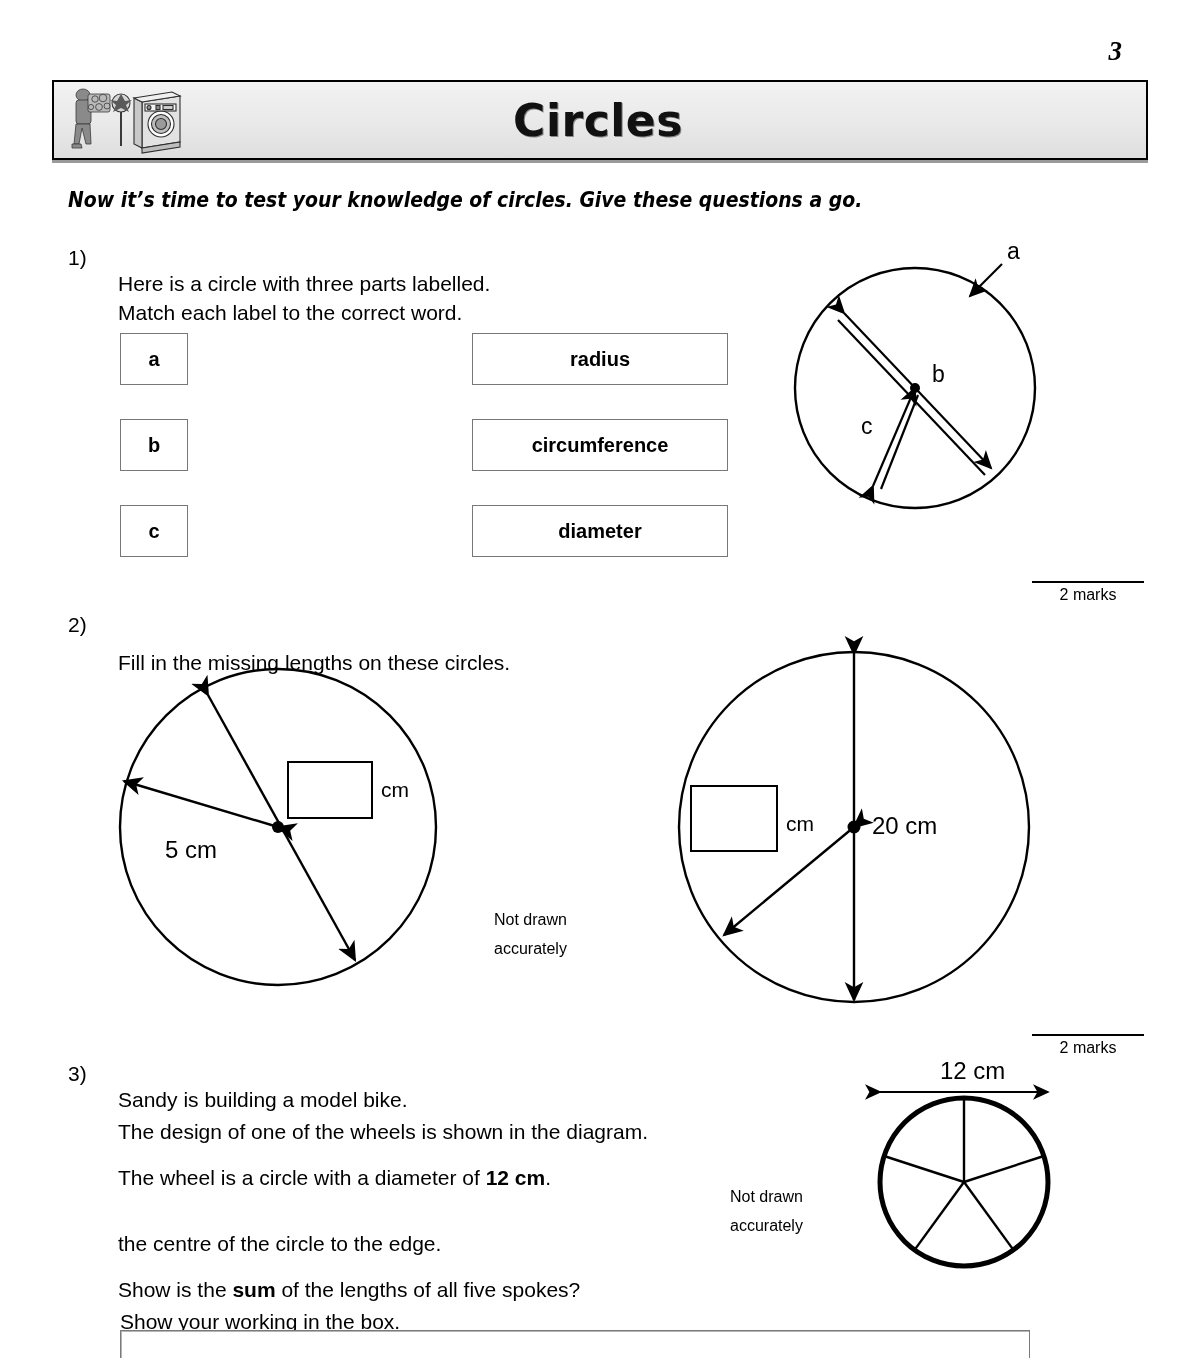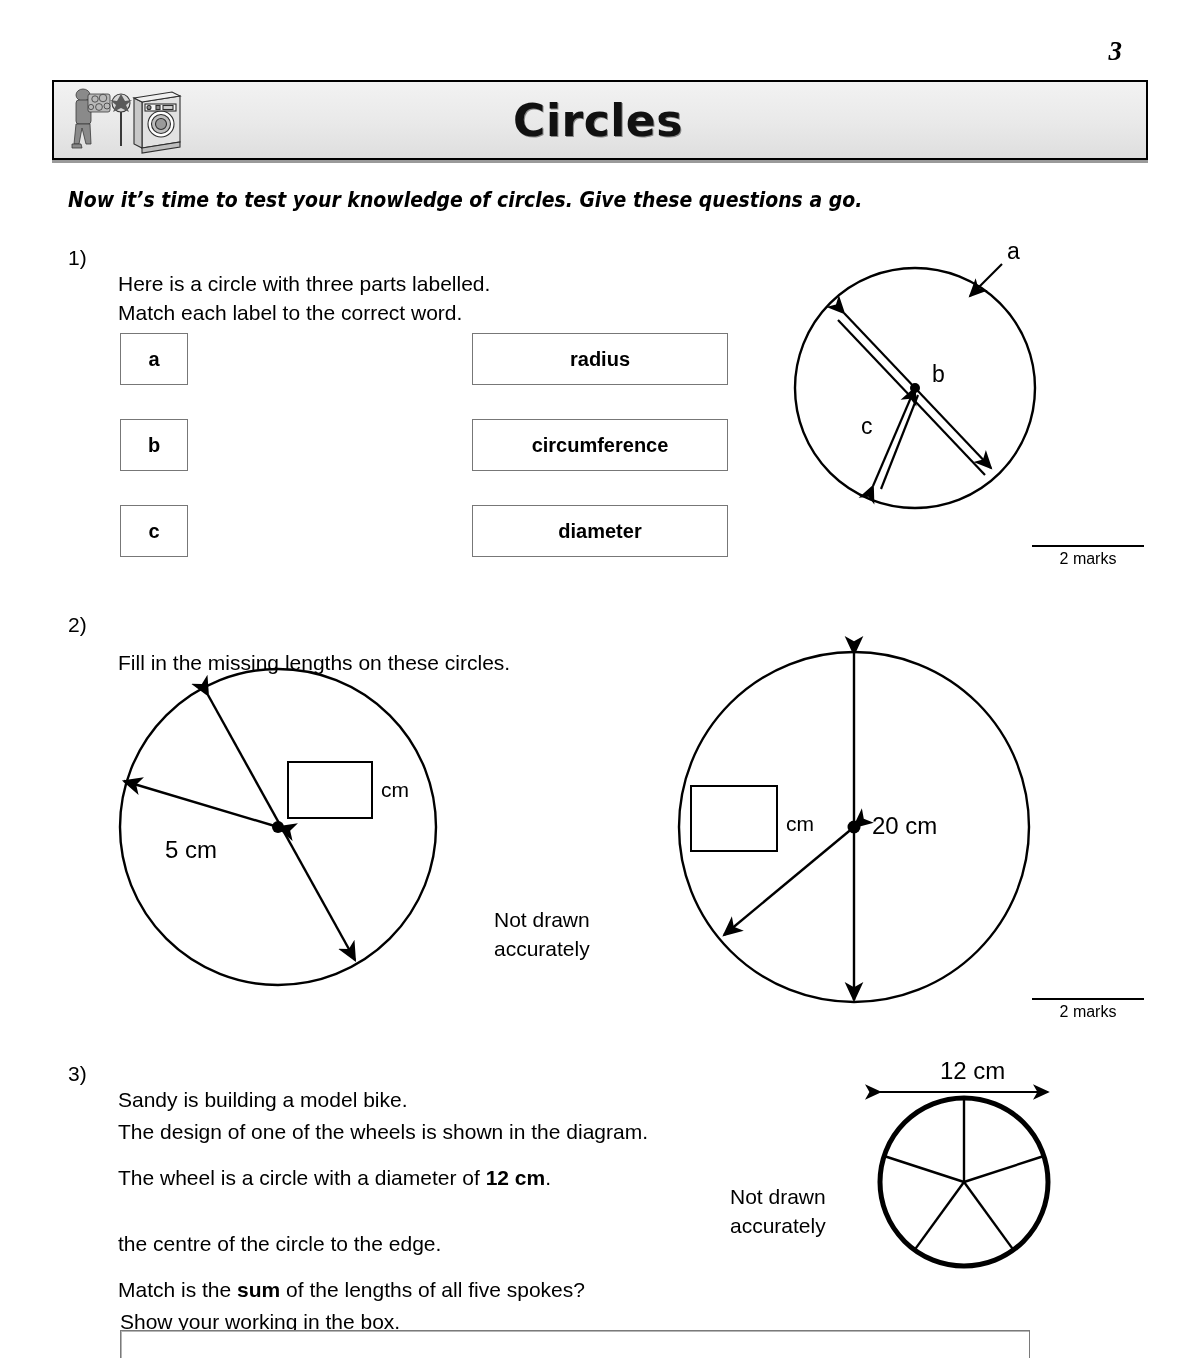--- a/index.html
+++ b/index.html
@@ -119,20 +119,21 @@
     justify-content: center;
     font-weight: bold;
     font-size: 20px;
   }
 
   
   .marks {
     position: absolute;
     width: 112px;
     text-align: center;
+    margin-top: 36px;
   }
   .marks .rule {
     height: 0;
     border-top: 2.5px solid #000;
     margin-bottom: 3px;
   }
   .marks .lbl {
     font-size: 16px;
   }
 
@@ -147,21 +148,21 @@
     position: absolute;
     font-size: 21px;
   }
   .dim-label {
     position: absolute;
     font-size: 24px;
     white-space: nowrap;
   }
   .note {
     position: absolute;
-    font-size: 21px;
+    font-size: 16px;
     line-height: 29px;
     text-align: center;
   }
 
   
   .working-box {
     position: absolute;
     left: 120px;
     top: 1330px;
     width: 910px;
@@ -322,21 +323,21 @@
     <div class="lbl">2 marks</div>
   </div>
 
   <div class="qnum" style="left:68px; top:1059px;">3)</div>
   <div class="qtext" style="left:118px; top:1091px;">The design of one of the wheels is shown in the diagram.</div>
   <div class="qtext" style="left:118px; top:1059px;">Sandy is building a model bike.</div>
 
   <div class="qtext" style="left:118px; top:1137px;"><span>The wheel is a circle with a diameter of </span><b>12 cm</b><span>.</span></div>
   <div class="qtext" style="left:118px; top:1203px;"><span>the centre of the circle to the edge.</span></div>
 
-  <div class="qtext" style="left:118px; top:1249px;"><span>Match is the </span><b>sum</b><span> of the lengths of all five spokes?</span></div>
+  <div class="qtext" style="left:118px; top:1249px;"><span>Show is the </span><b>sum</b><span> of the lengths of all five spokes?</span></div>
   <div class="qtext" style="left:120px; top:1281px;"><span>Show your working in the box.</span></div>
 
   <div class="note" style="left:730px; top:1182px;">Not drawn</div>
   <div class="note" style="left:730px; top:1211px;">accurately</div>
 
   <div class="dim-label" style="left:940px; top:1057px;">12 cm</div>
   <div class="diagram" style="left:870px; top:1078px;">
     <svg width="220" height="230" viewBox="0 0 220 230">
       <defs>
         <marker id="arrHead4" markerWidth="9" markerHeight="9" refX="7.5" refY="4.5" orient="auto" markerUnits="strokeWidth">

